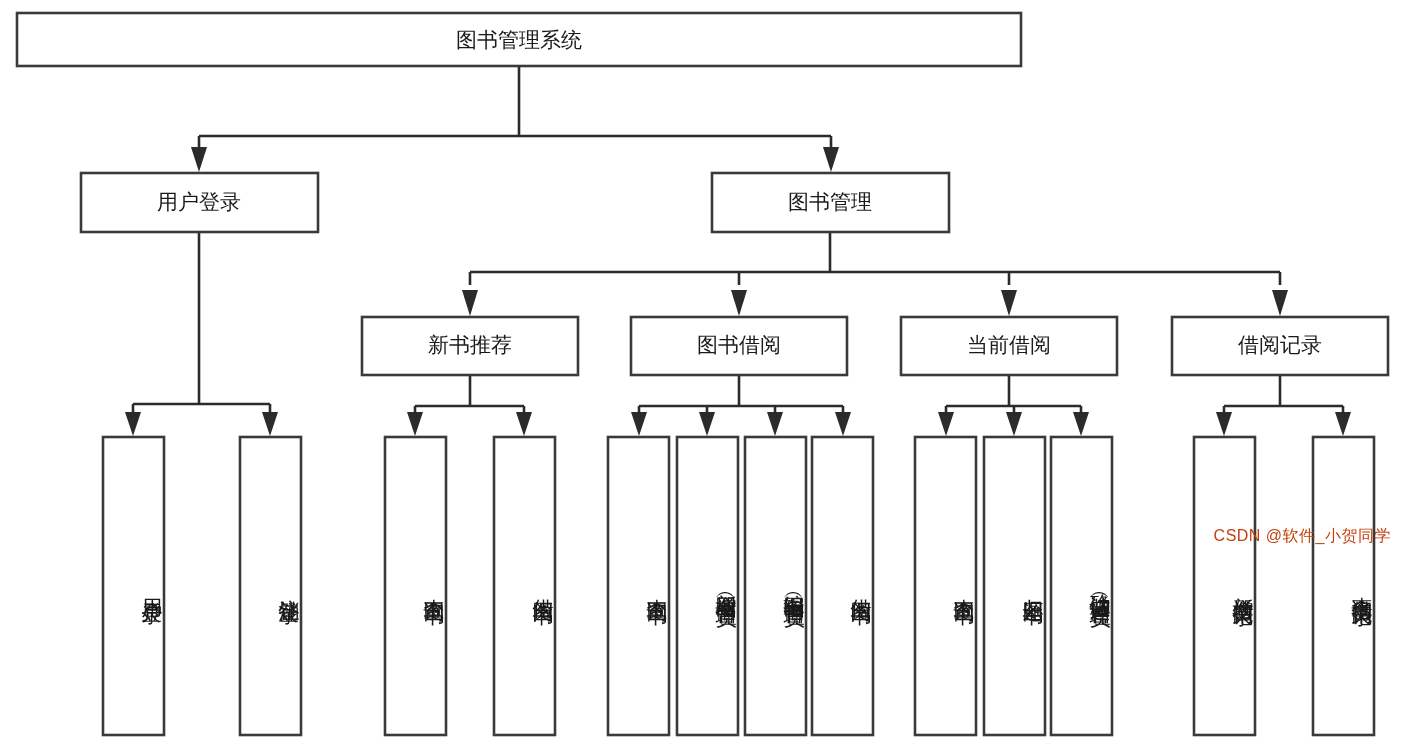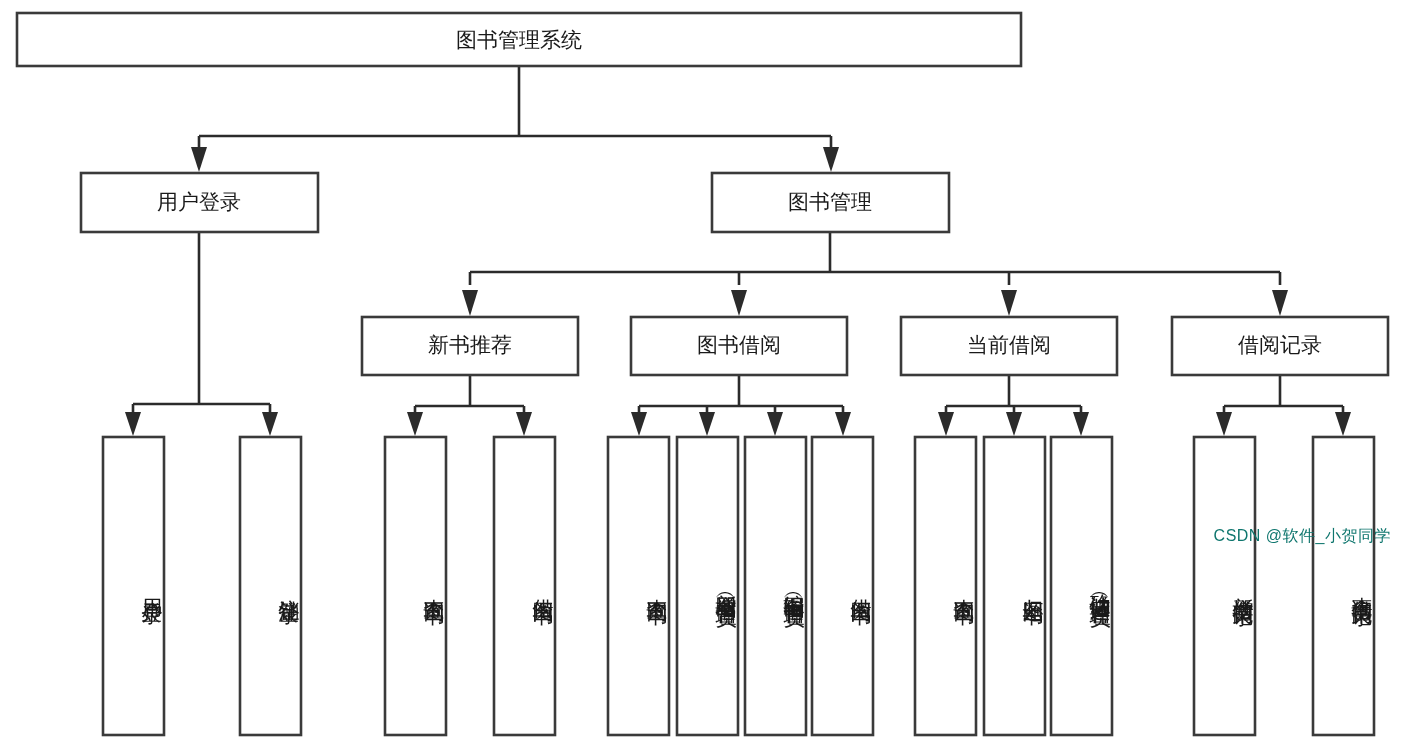--- a/index.html
+++ b/index.html
@@ -63,21 +63,21 @@
     color: #1a1a1a;
     white-space: nowrap;
     pointer-events: none;
   }
   .watermark {
     position: absolute;
     right: 14px;
     bottom: 6px;
     font-family: "Liberation Sans", "DejaVu Sans", sans-serif;
     font-size: 16px;
-    color: #0f766e;
+    color: #c2410c;
     letter-spacing: 0.5px;
     user-select: none;
   }
 </style>
 </head>
 <body>
 
 <div id="diagram-root">
 
   <svg class="diagram" viewBox="0 0 1405 747" xmlns="http://www.w3.org/2000/svg">

